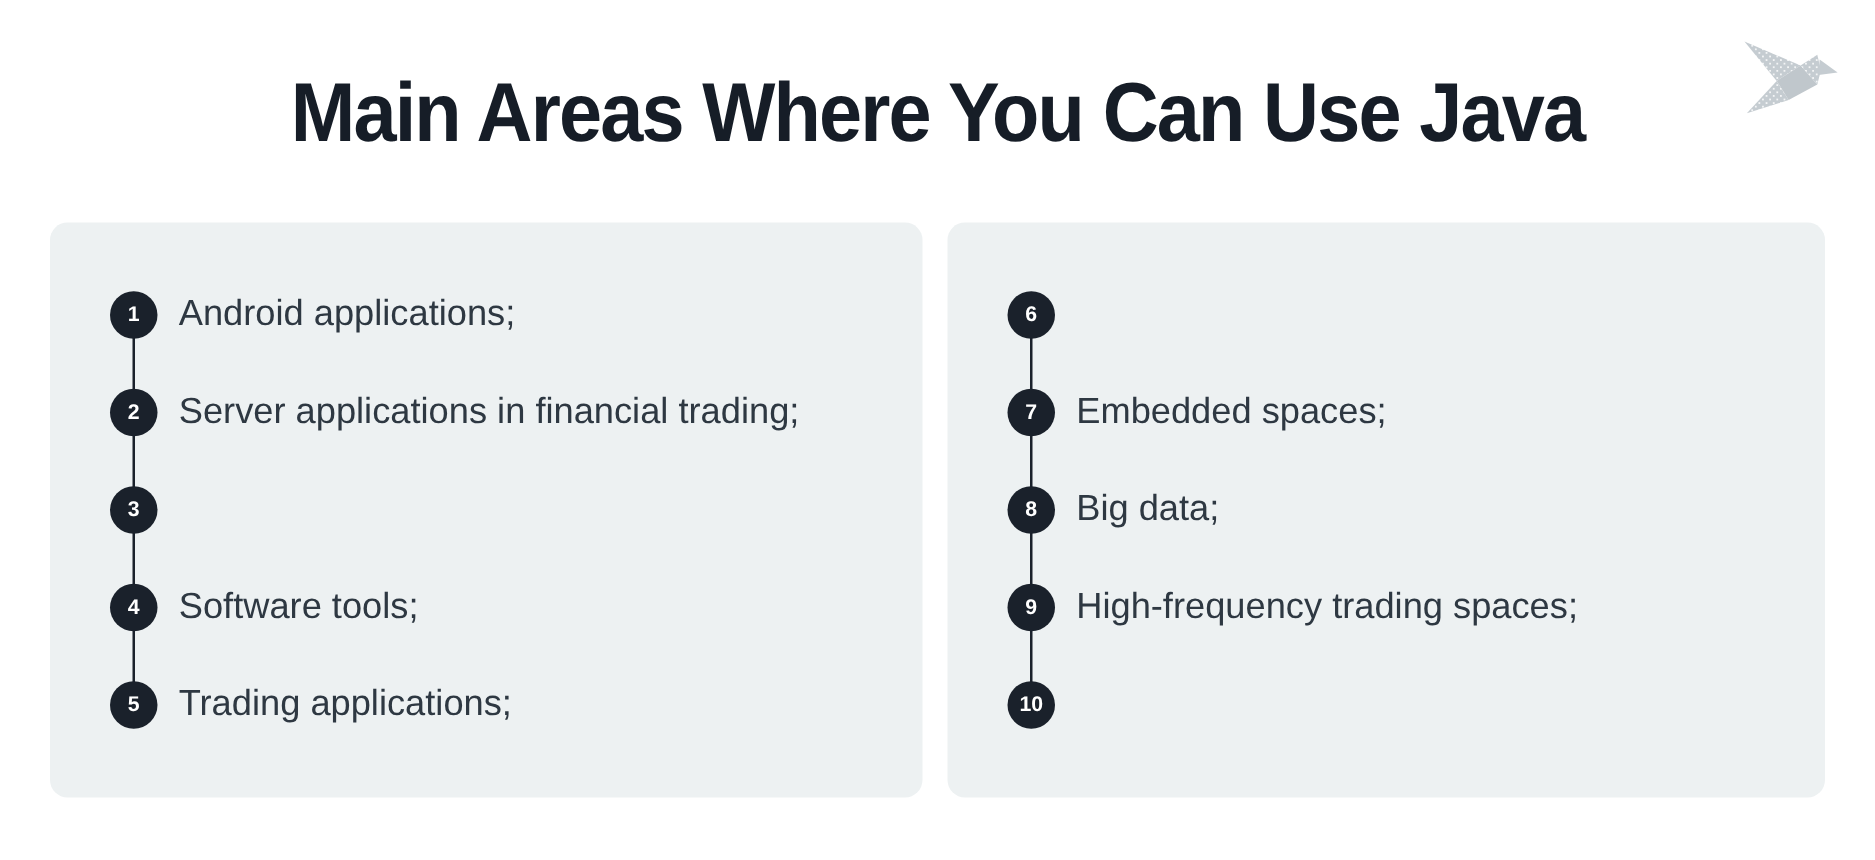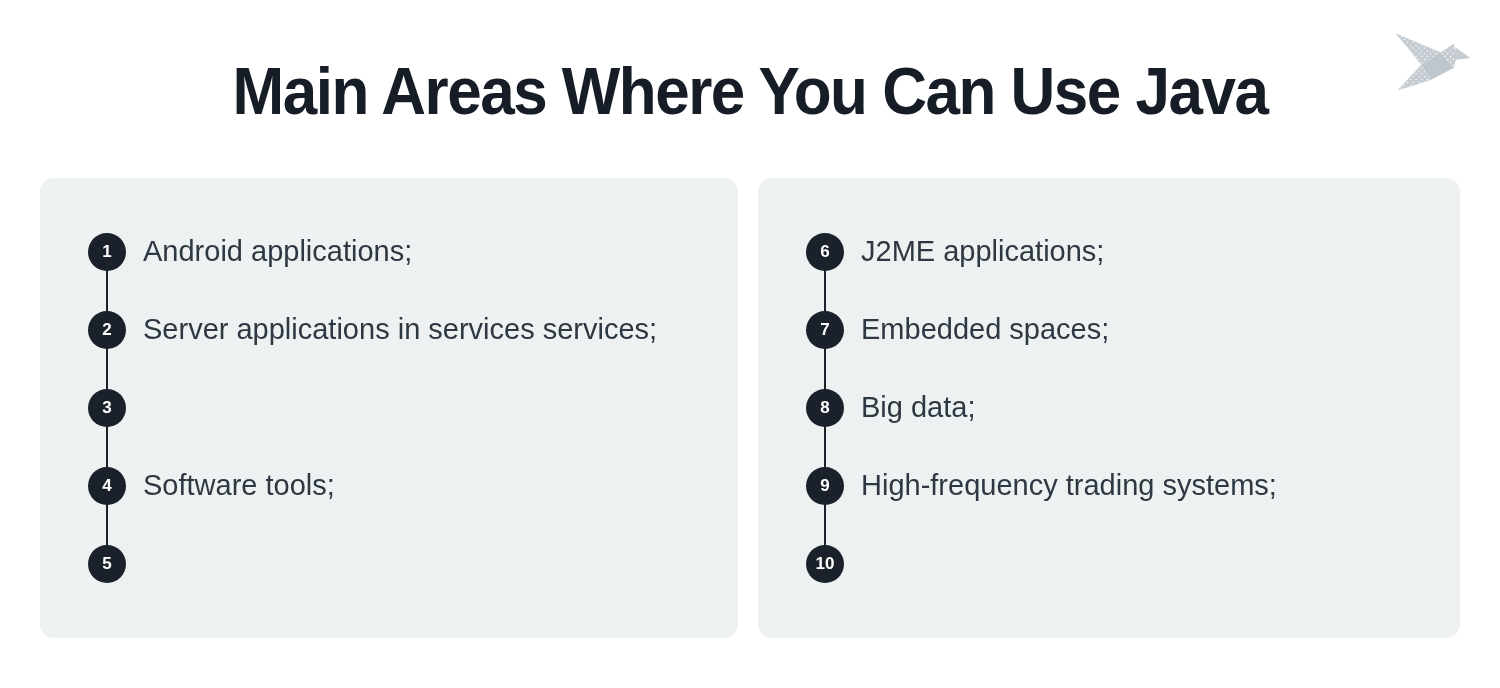--- a/index.html
+++ b/index.html
@@ -97,48 +97,48 @@
 </svg>
 
 <div class="panel left">
   <div class="timeline-line"></div>
   <div class="item">
     <span class="badge">1</span>
     <span class="item-label">Android applications;</span>
   </div>
   <div class="item">
     <span class="badge">2</span>
-    <span class="item-label">Server applications in services services;</span>
+    <span class="item-label">Server applications in financial trading;</span>
   </div>
   <div class="item">
     <span class="badge">3</span>
   </div>
   <div class="item">
     <span class="badge">4</span>
     <span class="item-label">Software tools;</span>
   </div>
   <div class="item">
     <span class="badge">5</span>
+    <span class="item-label">Trading applications;</span>
   </div>
 </div>
 
 <div class="panel right">
   <div class="timeline-line"></div>
   <div class="item">
     <span class="badge">6</span>
-    <span class="item-label">J2ME applications;</span>
   </div>
   <div class="item">
     <span class="badge">7</span>
     <span class="item-label">Embedded spaces;</span>
   </div>
   <div class="item">
     <span class="badge">8</span>
     <span class="item-label">Big data;</span>
   </div>
   <div class="item">
     <span class="badge">9</span>
-    <span class="item-label">High-frequency trading systems;</span>
+    <span class="item-label">High-frequency trading spaces;</span>
   </div>
   <div class="item">
     <span class="badge">10</span>
   </div>
 </div>
 
 </body></html>

